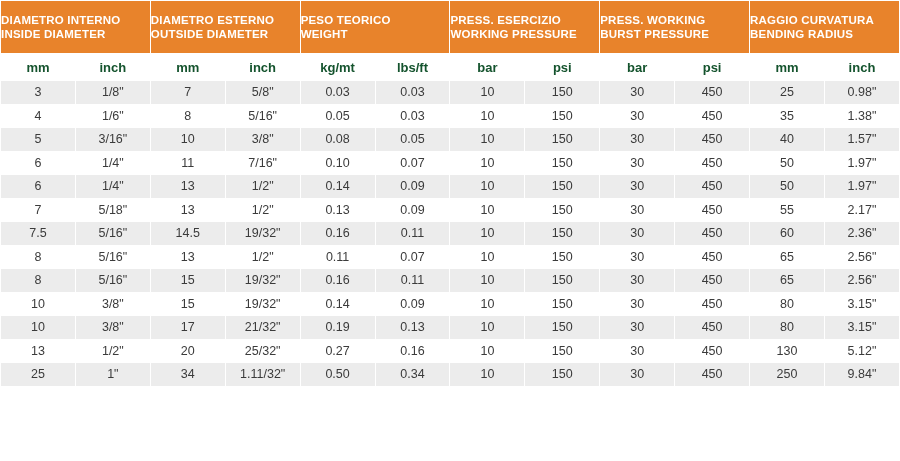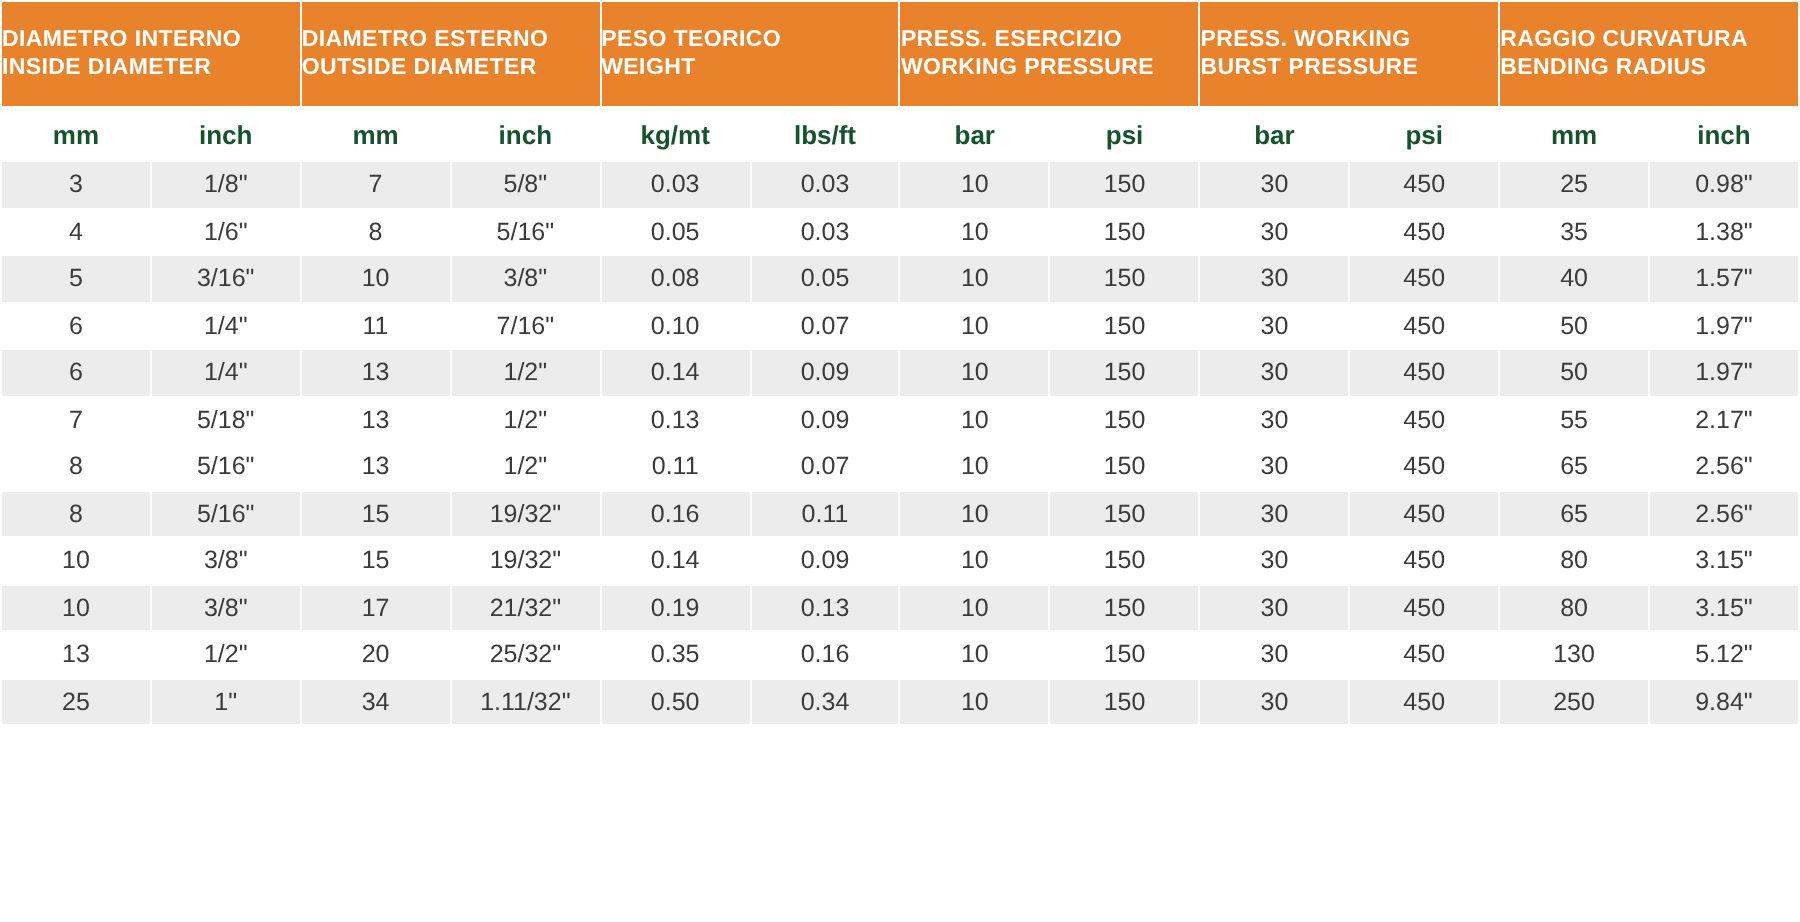--- a/index.html
+++ b/index.html
@@ -200,20 +200,34 @@
           <td class="cell gsep">1/2"</td>
           <td class="cell sub-sep">0.13</td>
           <td class="cell gsep">0.09</td>
           <td class="cell sub-sep">10</td>
           <td class="cell gsep">150</td>
           <td class="cell sub-sep">30</td>
           <td class="cell gsep">450</td>
           <td class="cell sub-sep">55</td>
           <td class="cell">2.17"</td>
         </tr>
+        <tr class="odd">
+          <td class="cell sub-sep">7.5</td>
+          <td class="cell gsep">5/16"</td>
+          <td class="cell sub-sep">14.5</td>
+          <td class="cell gsep">19/32"</td>
+          <td class="cell sub-sep">0.16</td>
+          <td class="cell gsep">0.11</td>
+          <td class="cell sub-sep">10</td>
+          <td class="cell gsep">150</td>
+          <td class="cell sub-sep">30</td>
+          <td class="cell gsep">450</td>
+          <td class="cell sub-sep">60</td>
+          <td class="cell">2.36"</td>
+        </tr>
         <tr class="even">
           <td class="cell sub-sep">8</td>
           <td class="cell gsep">5/16"</td>
           <td class="cell sub-sep">13</td>
           <td class="cell gsep">1/2"</td>
           <td class="cell sub-sep">0.11</td>
           <td class="cell gsep">0.07</td>
           <td class="cell sub-sep">10</td>
           <td class="cell gsep">150</td>
           <td class="cell sub-sep">30</td>
@@ -261,21 +275,21 @@
           <td class="cell sub-sep">30</td>
           <td class="cell gsep">450</td>
           <td class="cell sub-sep">80</td>
           <td class="cell">3.15"</td>
         </tr>
         <tr class="even">
           <td class="cell sub-sep">13</td>
           <td class="cell gsep">1/2"</td>
           <td class="cell sub-sep">20</td>
           <td class="cell gsep">25/32"</td>
-          <td class="cell sub-sep">0.35</td>
+          <td class="cell sub-sep">0.27</td>
           <td class="cell gsep">0.16</td>
           <td class="cell sub-sep">10</td>
           <td class="cell gsep">150</td>
           <td class="cell sub-sep">30</td>
           <td class="cell gsep">450</td>
           <td class="cell sub-sep">130</td>
           <td class="cell">5.12"</td>
         </tr>
         <tr class="odd">
           <td class="cell sub-sep">25</td>

